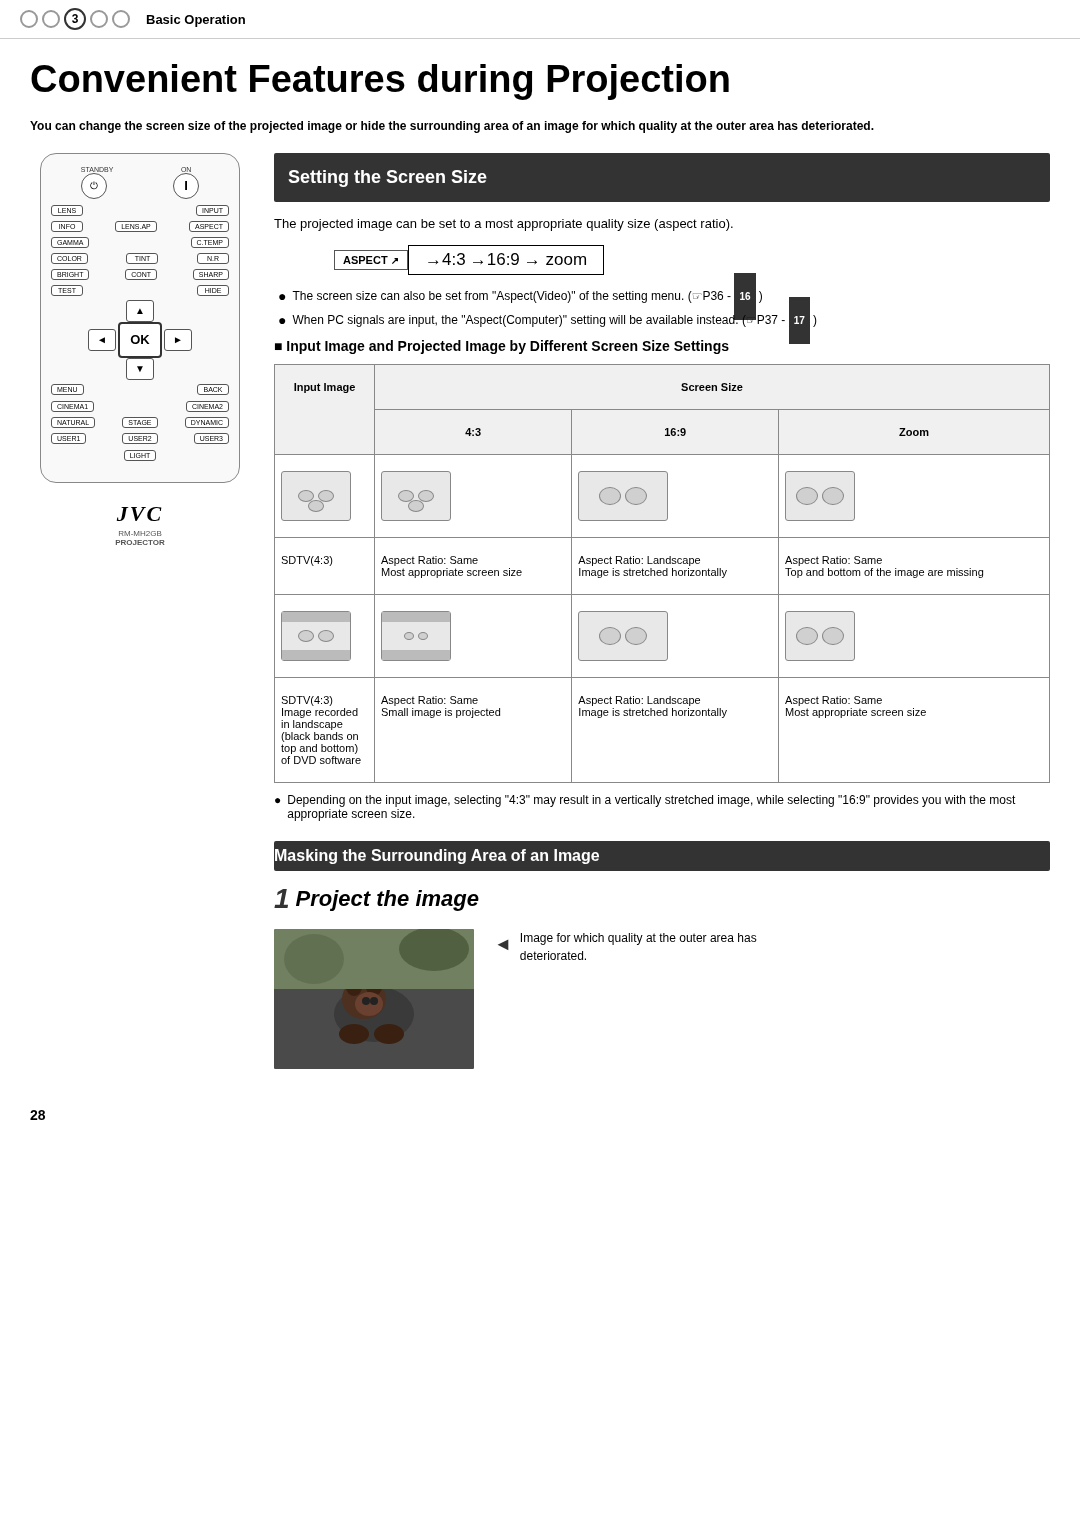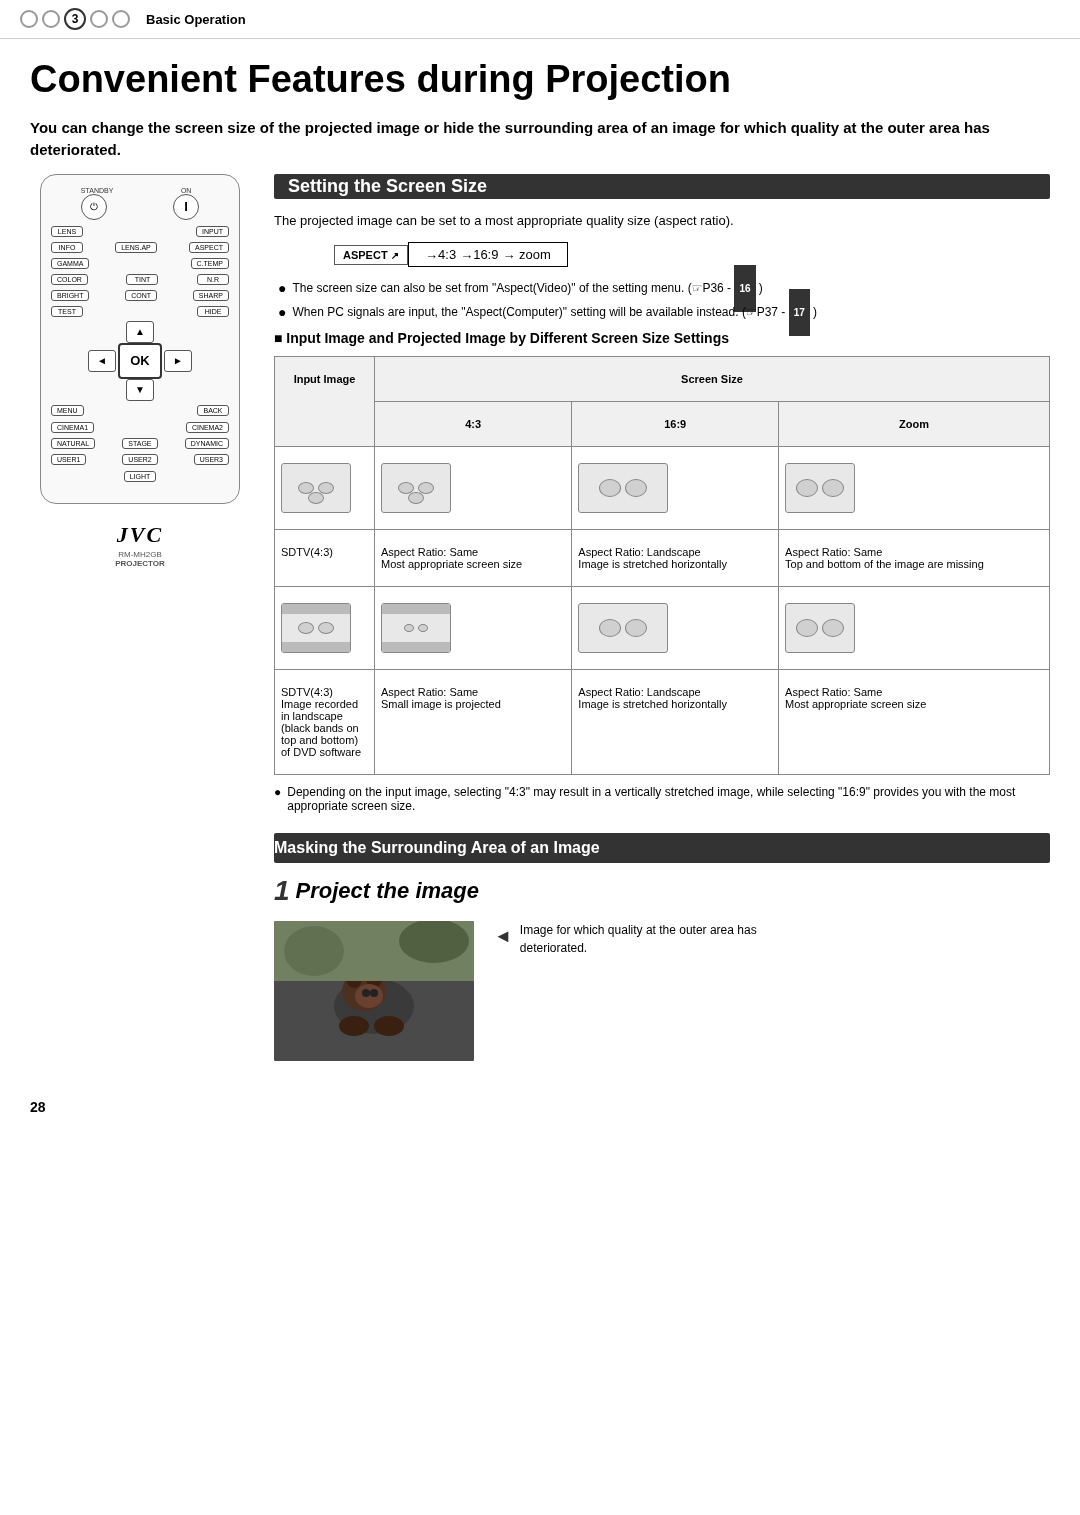--- a/index.html
+++ b/index.html
@@ -50,24 +50,24 @@
     }
 
     .main-title {
       font-size: 38px;
       font-weight: bold;
       margin: 20px 0 16px 0;
       line-height: 1.1;
     }
 
     .intro-text {
-      font-size: 15px;
+      font-size: 12px;
       font-weight: bold;
       max-width: 980px;
-      margin-bottom: 12px;
+      margin-bottom: 18px;
       line-height: 1.5;
     }
 
     
     .content-row {
       display: flex;
       gap: 24px;
       align-items: flex-start;
     }
 
@@ -168,21 +168,21 @@
     }
 
     
     .right-col {
       flex: 1;
     }
 
     .section-header {
       background: #333;
       color: #fff;
-      padding: 2px 14px;
+      padding: 14px 14px;
       font-size: 18px;
       font-weight: bold;
       margin-bottom: 12px;
       border-radius: 2px;
     }
 
     .section-text {
       font-size: 13px;
       margin-bottom: 10px;
       line-height: 1.5;
@@ -199,21 +199,21 @@
       border: 1.5px solid #555;
       padding: 3px 8px;
       font-size: 11px;
       font-weight: bold;
       margin-left: 40px;
     }
 
     .aspect-steps {
       border: 1.5px solid #000;
       padding: 4px 16px;
-      font-size: 13px;
+      font-size: 17px;
       background: #fff;
       display: flex;
       align-items: center;
       gap: 4px;
     }
 
     .bullet-list {
       font-size: 12px;
       line-height: 1.5;
       margin-bottom: 8px;

